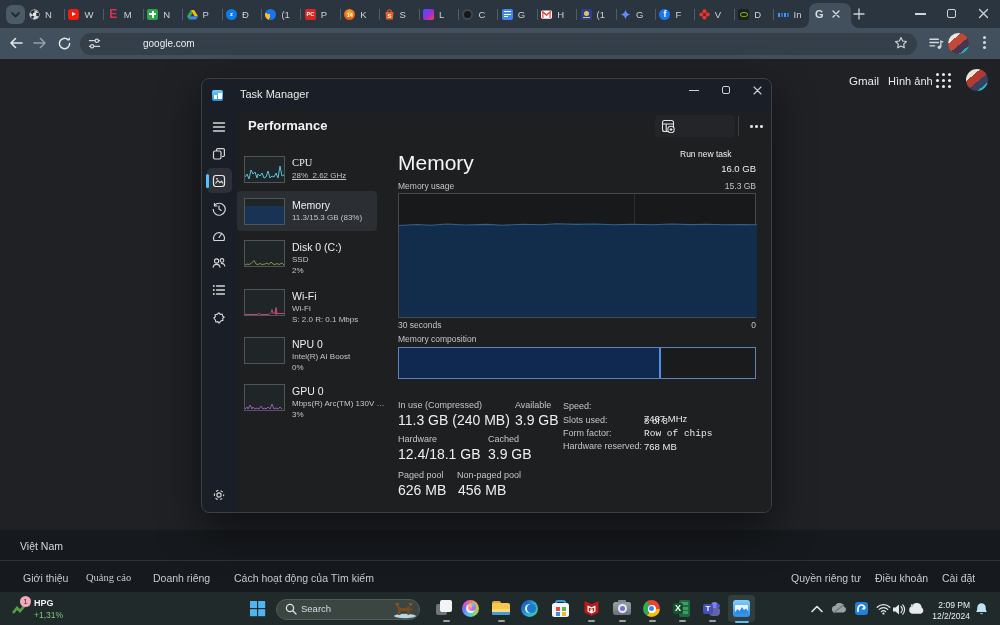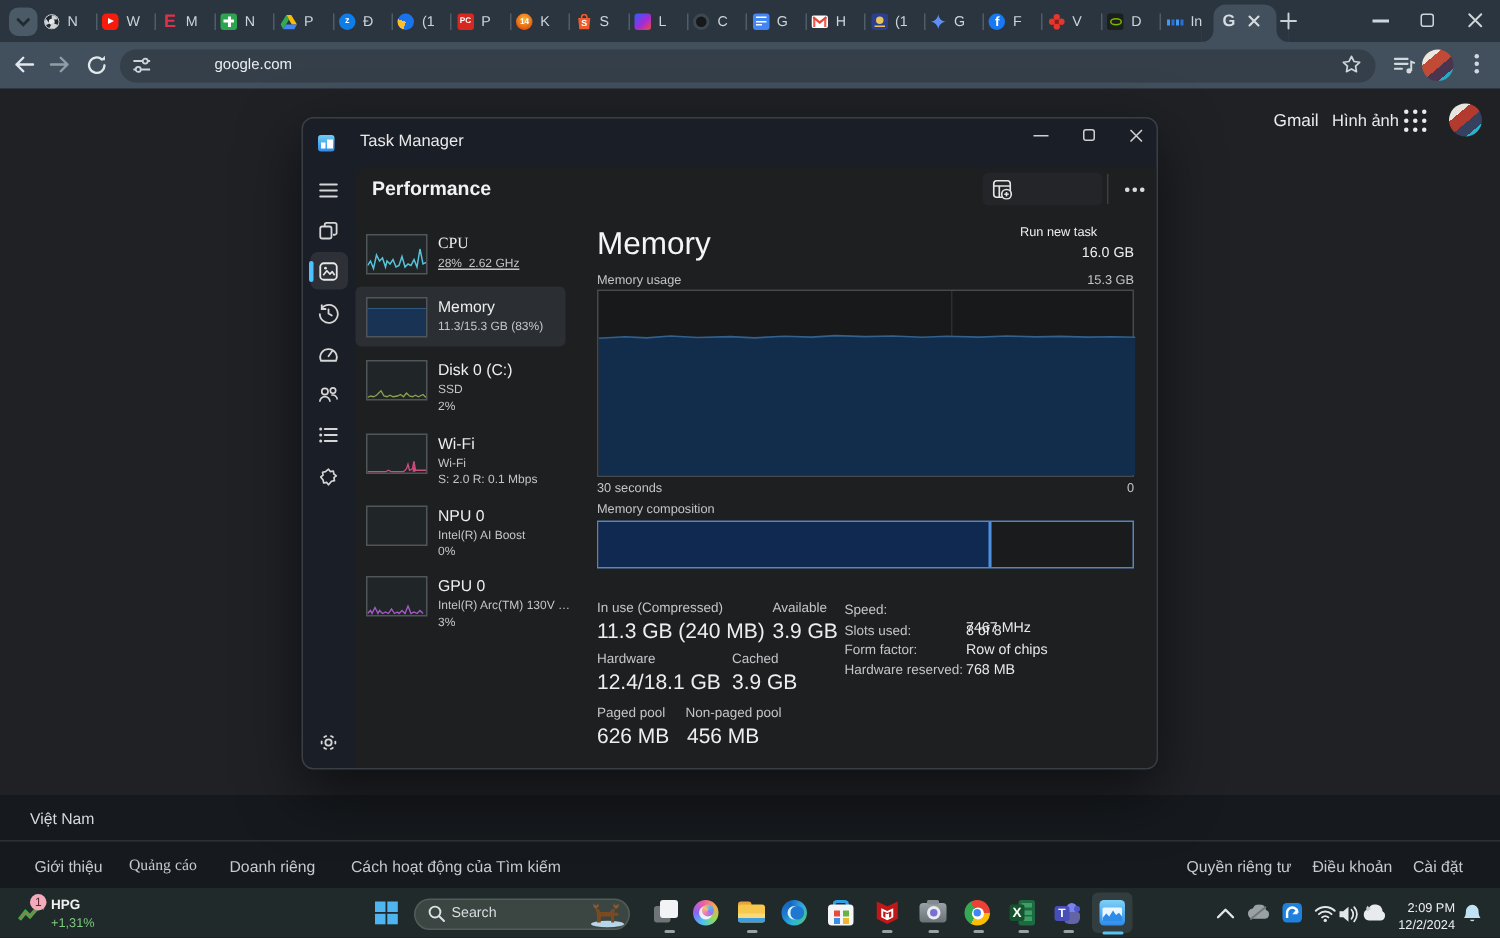--- a/index.html
+++ b/index.html
@@ -340,21 +340,21 @@
 
     <div class="minigraph" style="top:258px;"></div>
     <div class="abs tmtxt" style="left:90px;top:259px;font-size:10.5px;">NPU 0</div>
     <div class="abs tmsub" style="left:90px;top:273px;font-size:8px;">Intel(R) AI Boost</div>
     <div class="abs tmsub" style="left:90px;top:284px;font-size:8px;">0%</div>
 
     <div class="minigraph" style="top:305px;"><svg width="39" height="25" viewBox="0 0 39 25">
           <path d="M0 24l2-2 1 2 2-4 2 4 1-2 2 2 2-1 2 1 2-3 2 3 2-1 1 1 2-2 2 2 2-5 2 5 2-1 2 1 2-2 2 2" fill="none" stroke="#a85cc9" stroke-width=".9"></path>
         </svg></div>
     <div class="abs tmtxt" style="left:90px;top:306px;font-size:10.5px;">GPU 0</div>
-    <div class="abs tmsub" style="left:90px;top:320px;font-size:8px;">Intel(R) Arc(TM) 130V …</div>
+    <div class="abs tmsub" style="left:90px;top:320px;font-size:8px;">Mbps(R) Arc(TM) 130V …</div>
     <div class="abs tmsub" style="left:90px;top:331px;font-size:8px;">3%</div>
 
     <div class="abs" style="left:196px;top:72px;font-size:21px;color:#f5f5f5;">Memory</div>
     <div class="abs" style="left:454px;top:84px;width:100px;text-align:right;font-size:9.5px;color:#eeeeee;">16.0 GB</div>
     <div class="abs tmsub" style="left:196px;top:102px;font-size:8.5px;">Memory usage</div>
     <div class="abs tmsub" style="left:454px;top:102px;width:100px;text-align:right;font-size:8.5px;">15.3 GB</div>
 
     <div class="abs" style="left:196px;top:114px;width:358px;height:125px;background:#18191b;border:1px solid #47494c;">
       <div style="position:absolute;left:66%;top:0;width:1px;height:100%;background:#2c2e31;"></div>
       <svg style="position:absolute;left:0;top:0;" width="358" height="123" viewBox="0 0 358 123" preserveAspectRatio="none">
@@ -381,21 +381,21 @@
     <div class="abs tmsub" style="left:196px;top:391px;font-size:9px;">Paged pool</div>
     <div class="abs tmtxt" style="left:196px;top:403px;font-size:14px;">626 MB</div>
     <div class="abs tmsub" style="left:255px;top:391px;font-size:9px;">Non-paged pool</div>
     <div class="abs tmtxt" style="left:256px;top:403px;font-size:14px;">456 MB</div>
 
     <div class="abs tmsub" style="left:361px;top:322px;font-size:9px;">Speed:</div>
     <div class="abs" style="left:442px;top:322px;font-size:9.5px;color:#e8e8e8;margin-top:12px;">7467 MHz</div>
     <div class="abs tmsub" style="left:361px;top:336px;font-size:9px;">Slots used:</div>
     <div class="abs" style="left:442px;top:336px;font-size:9.5px;color:#e8e8e8;">8 of 8</div>
     <div class="abs tmsub" style="left:361px;top:349px;font-size:9px;">Form factor:</div>
-    <div class="abs" style="left:442px;top:349px;font-size:9.5px;color:#e8e8e8;">Row of chips</div>
+    <div class="abs" style="left:442px;top:349px;font-size:9.5px;color:#e8e8e8;font-family:Liberation Mono, monospace;">Row of chips</div>
     <div class="abs tmsub" style="left:361px;top:362px;font-size:9px;">Hardware reserved:</div>
     <div class="abs" style="left:442px;top:362px;font-size:9.5px;color:#e8e8e8;">768 MB</div>
 
     <svg class="abs" style="left:10px;top:41px;" width="14" height="14" viewBox="0 0 14 14">
         <path d="M1.5 3h11M1.5 7h11M1.5 11h11" stroke="#d6d6d6" stroke-width="1.4" stroke-linecap="round"></path>
       </svg>
     <svg class="abs" style="left:10px;top:68px;" width="14" height="14" viewBox="0 0 14 14">
         <rect x="1.5" y="4" width="7.5" height="8" rx="1.4" fill="none" stroke="#d6d6d6" stroke-width="1.2"></rect>
         <path d="M4.5 4V2.8A1.2 1.2 0 0 1 5.7 1.6h5.5a1.2 1.2 0 0 1 1.2 1.2v5.5a1.2 1.2 0 0 1-1.2 1.2H10" fill="none" stroke="#d6d6d6" stroke-width="1.2"></path>
       </svg>

